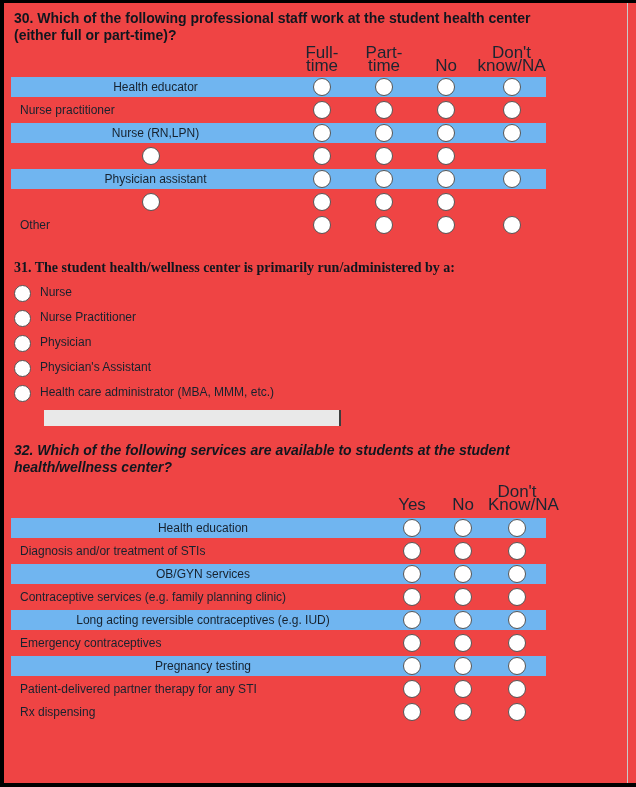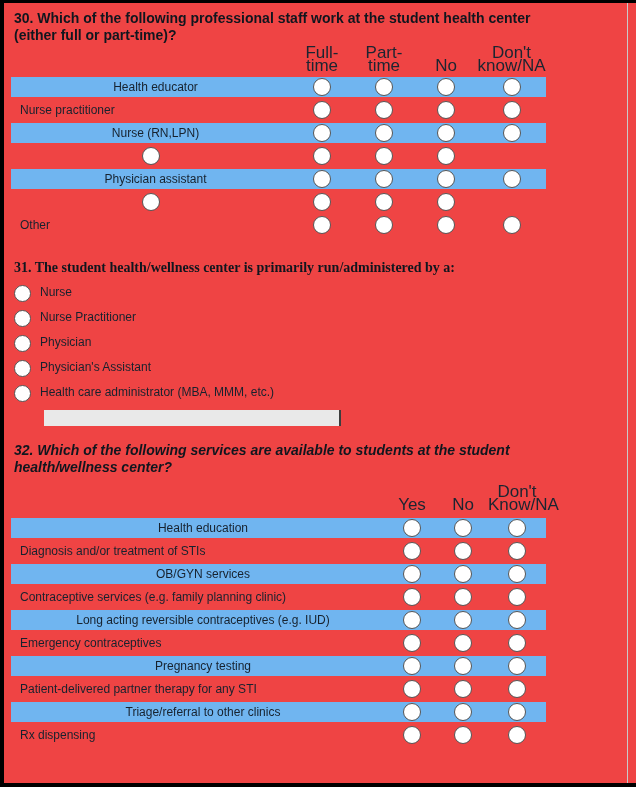--- a/index.html
+++ b/index.html
@@ -353,32 +353,20 @@
         <div class="cell">
             <span class="radio"></span>
           </div>
         <div class="cell">
             <span class="radio"></span>
           </div>
         <div class="cell">
             <span class="radio"></span>
           </div>
       </div>
-      <div class="m-row g32 hl">
-        <div class="row-label">Triage/referral to other clinics</div>
-        <div class="cell">
-            <span class="radio"></span>
-          </div>
-        <div class="cell">
-            <span class="radio"></span>
-          </div>
-        <div class="cell">
-            <span class="radio"></span>
-          </div>
-      </div>
       <div class="m-row g32">
         <div class="row-label">Rx dispensing</div>
         <div class="cell">
             <span class="radio"></span>
           </div>
         <div class="cell">
             <span class="radio"></span>
           </div>
         <div class="cell">
             <span class="radio"></span>

